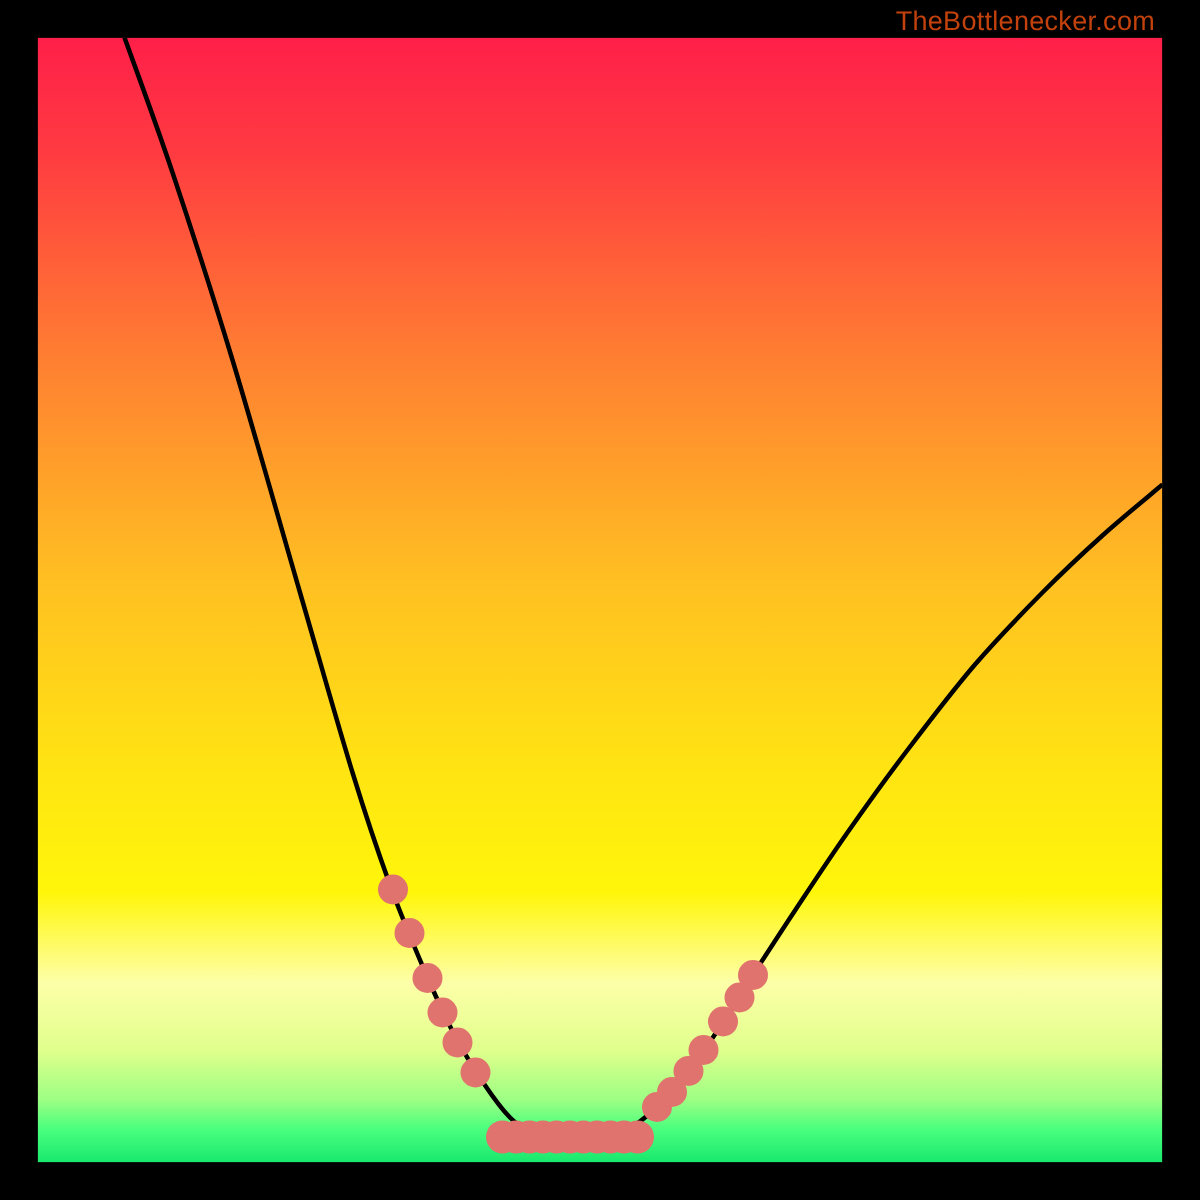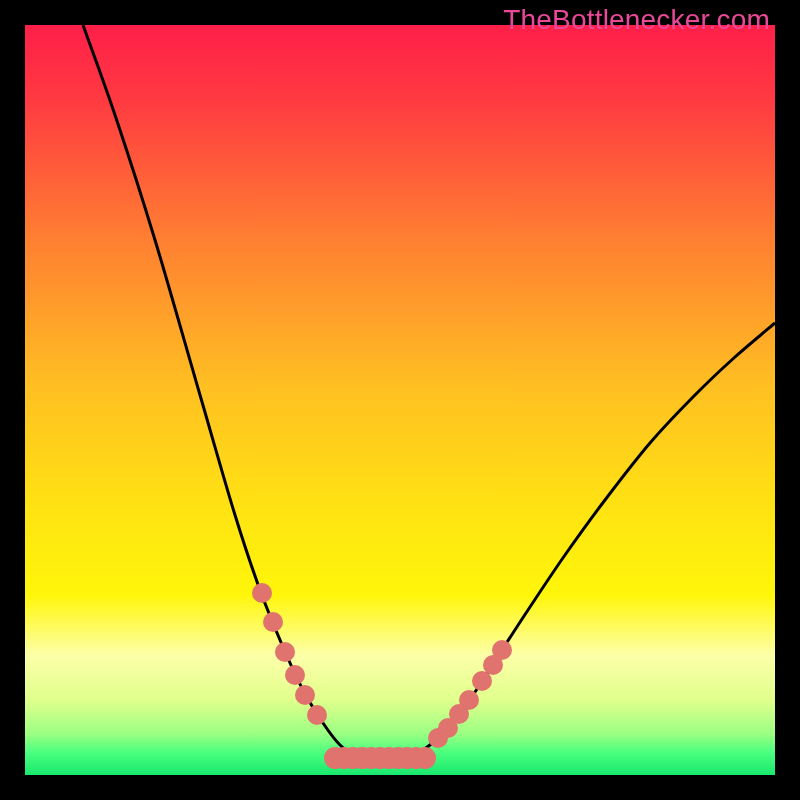--- a/index.html
+++ b/index.html
@@ -31,22 +31,22 @@
     position: absolute;
     left: 0;
     top: 0;
     width: 100%;
     height: 100%;
   }
   .watermark {
     position: absolute;
     top: 4px;
     right: 30px;
-    color: #ec4899;
-    font-size: 28px;
+    color: #c2410c;
+    font-size: 18px;
     font-weight: 500;
     letter-spacing: 0.2px;
   }
   svg.curve {
     position: absolute;
     left: 0;
     top: 0;
     width: 100%;
     height: 100%;
     overflow: visible;

